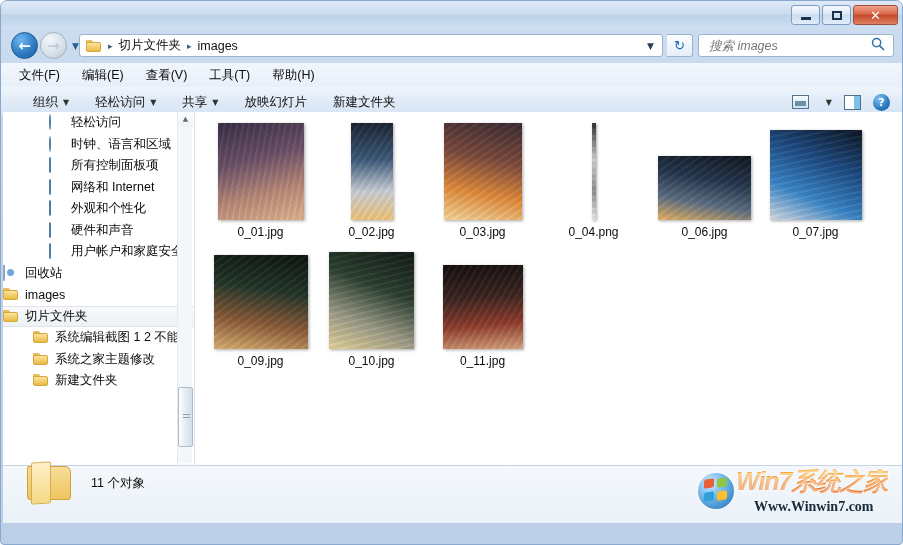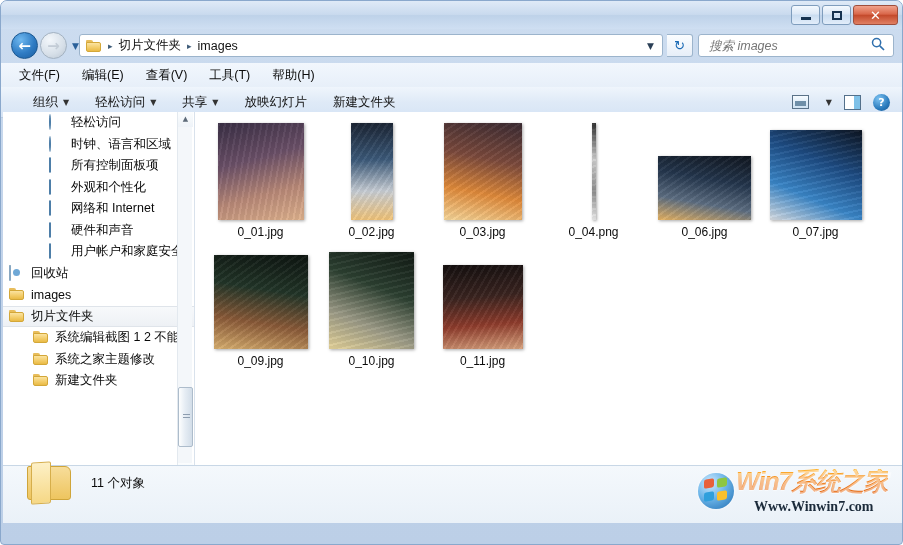--- a/index.html
+++ b/index.html
@@ -312,21 +312,21 @@
     box-sizing: border-box;
   }
   .treeitem {
     height: 21.5px;
     display: flex;
     align-items: center;
     font-size: 12.5px;
     color: #0a0a0a;
     white-space: nowrap;
     box-sizing: border-box;
-    padding-left: 6px;
+    padding-left: 0;
   }
   .treeitem.indent { padding-left: 46px; }
   .treeitem.indent2 { padding-left: 30px; }
   .treeitem.selected {
     background: linear-gradient(180deg, #f7f9fb 0%, #eef1f5 100%);
     border-top: 1px solid #dfe4ea;
     border-bottom: 1px solid #dfe4ea;
   }
   .ticon {
     width: 16px; height: 15px;
@@ -664,26 +664,26 @@
           </div>
           <div class="treeitem indent">
             <span class="ticon"><span class="cpicon round"></span></span>
             <span>时钟、语言和区域</span>
           </div>
           <div class="treeitem indent">
             <span class="ticon"><span class="cpicon monitor"></span></span>
             <span>所有控制面板项</span>
           </div>
           <div class="treeitem indent">
+            <span class="ticon"><span class="cpicon monitor"></span></span>
+            <span>网络和 Internet</span>
+          </div>
+          <div class="treeitem indent">
             <span class="ticon"><span class="cpicon"></span></span>
             <span>外观和个性化</span>
-          </div>
-          <div class="treeitem indent">
-            <span class="ticon"><span class="cpicon monitor"></span></span>
-            <span>网络和 Internet</span>
           </div>
           <div class="treeitem indent">
             <span class="ticon"><span class="cpicon gray"></span></span>
             <span>硬件和声音</span>
           </div>
           <div class="treeitem indent">
             <span class="ticon"><span class="cpicon people"></span></span>
             <span>用户帐户和家庭安全</span>
           </div>
           <div class="treeitem">

